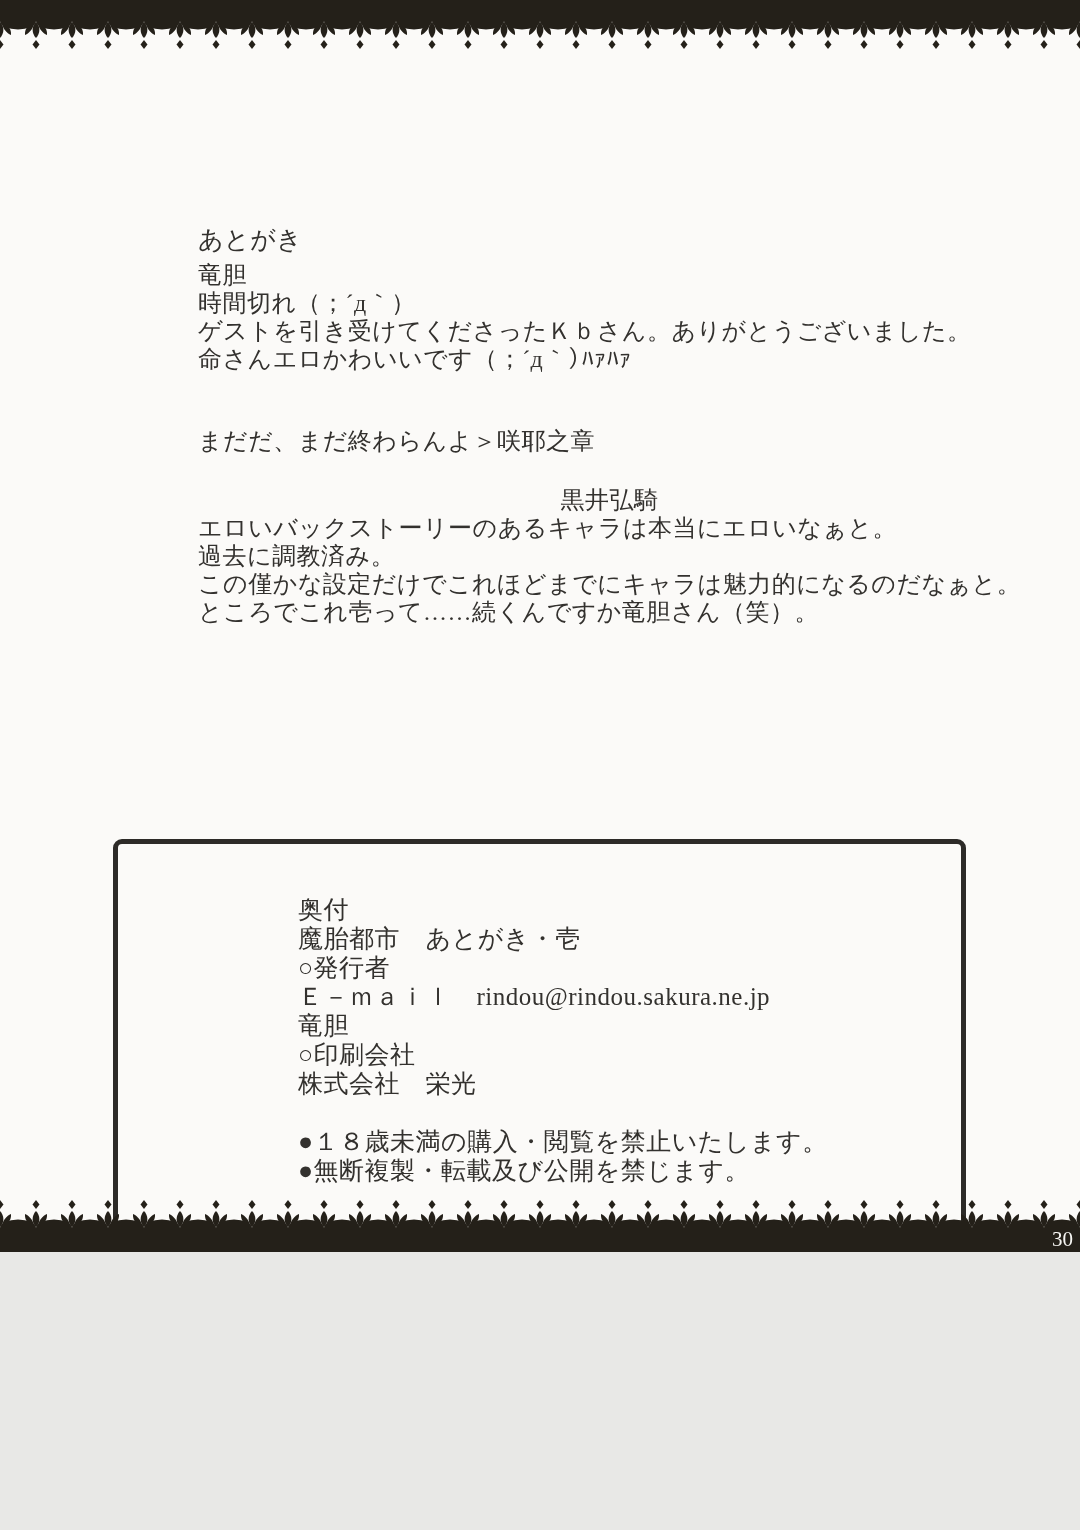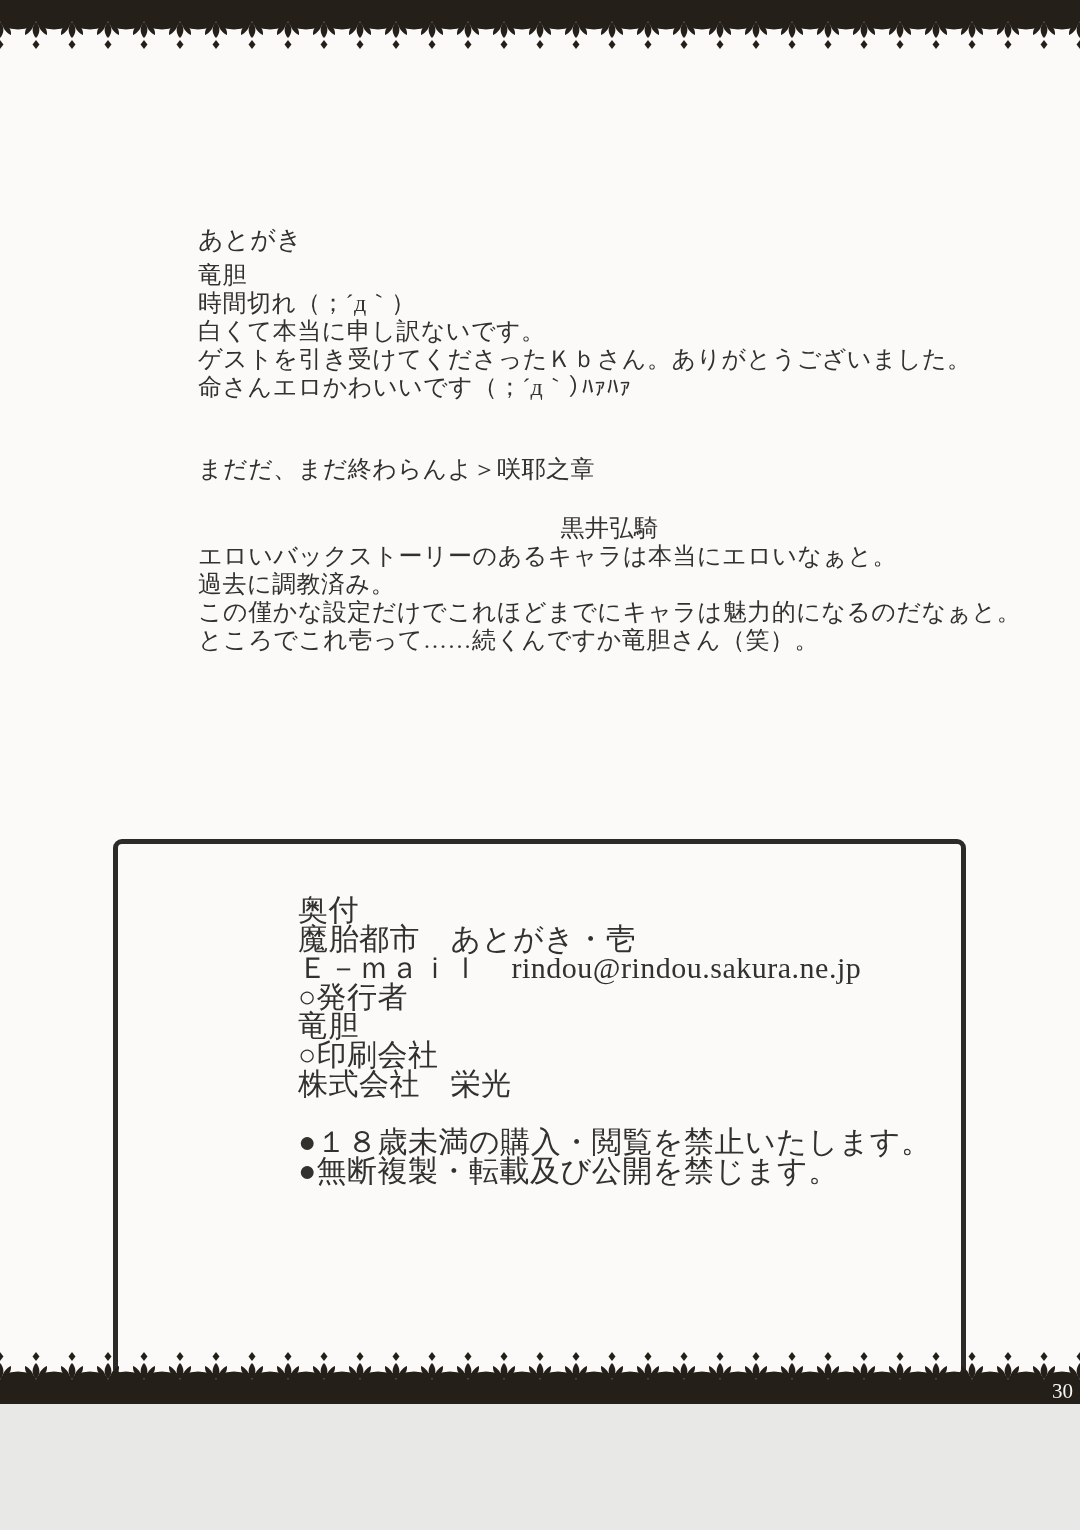--- a/index.html
+++ b/index.html
@@ -3,21 +3,21 @@
 <meta charset="utf-8">
 <style>
   html, body {
     margin: 0;
     padding: 0;
     background: #e8e8e6;
   }
   .page {
     position: relative;
     width: 1080px;
-    height: 1404px;
+    height: 1252px;
     margin: 0 auto;
     background: #fbfaf8;
     overflow: hidden;
     font-family: "Liberation Serif", "DejaVu Serif", serif;
     color: #33312e;
   }
 
   
   .band {
     position: absolute;
@@ -75,21 +75,21 @@
     height: 539px;
     border: 5px solid #2d2b28;
     border-radius: 9px;
     box-sizing: border-box;
     background: #fbfaf8;
   }
   .colophon-text {
     position: absolute;
     left: 180px;
     top: 51px;
-    font-size: 30px;
+    font-size: 25px;
     line-height: 29px;
     letter-spacing: 0.5px;
     white-space: nowrap;
   }
   .colophon-text div { margin: 0; }
   .notice-first { margin-top: 29px !important; }
 </style>
 </head>
 <body>
 
@@ -114,37 +114,36 @@
         </g>
       </pattern>
     </defs>
     <rect x="0" y="0" width="1080" height="30" fill="url(#fleurTile)"></rect>
   </svg>
 
   <section class="afterword">
     <h1>あとがき</h1>
     <p>竜胆</p>
     <p>時間切れ（；´д｀）</p>
-    <p>白くて本当に申し訳ないです。</p>
     <p>ゲストを引き受けてくださったＫｂさん。ありがとうございました。</p>
     <p>命さんエロかわいいです（；´д｀）ﾊｧﾊｧ</p>
     <p class="interlude">まだだ、まだ終わらんよ＞咲耶之章</p>
     <p class="kuroi-name">黒井弘騎</p>
     <p>エロいバックストーリーのあるキャラは本当にエロいなぁと。</p>
     <p>過去に調教済み。</p>
     <p>この僅かな設定だけでこれほどまでにキャラは魅力的になるのだなぁと。</p>
     <p>ところでこれ壱って……続くんですか竜胆さん（笑）。</p>
   </section>
 
   <section class="colophon-box">
     <div class="colophon-text">
       <div>奥付</div>
       <div>魔胎都市　あとがき・壱</div>
+      <div>○発行者</div>
       <div>Ｅ－ｍａｉｌ　rindou@rindou.sakura.ne.jp</div>
-      <div>○発行者</div>
       <div>竜胆</div>
       <div>○印刷会社</div>
       <div>株式会社　栄光</div>
       <div class="notice-first">●１８歳未満の購入・閲覧を禁止いたします。</div>
       <div>●無断複製・転載及び公開を禁じます。</div>
     </div>
   </section>
 
   <svg class="ornament-row ornament-bottom" width="1080" height="30" viewBox="0 0 1080 30" aria-hidden="true">
     <rect x="0" y="0" width="1080" height="30" fill="url(#fleurTile)"></rect>

